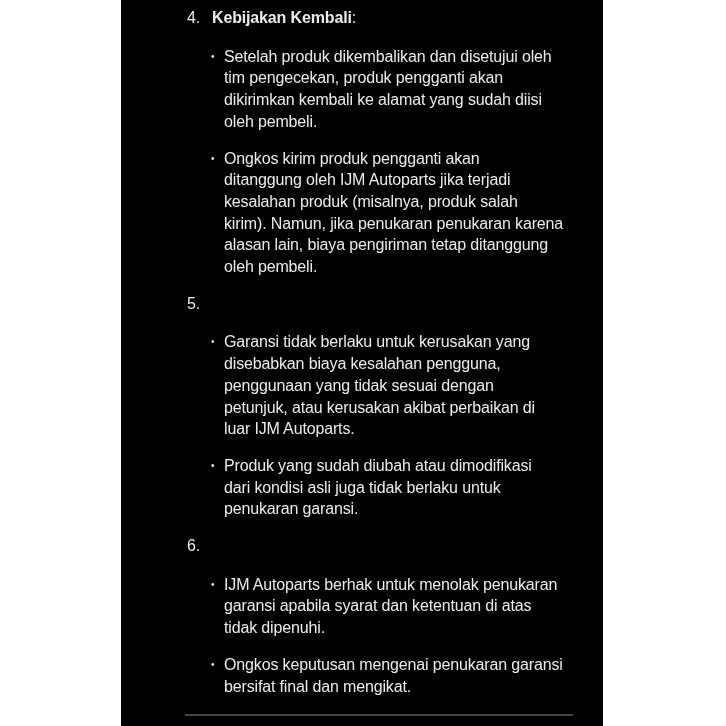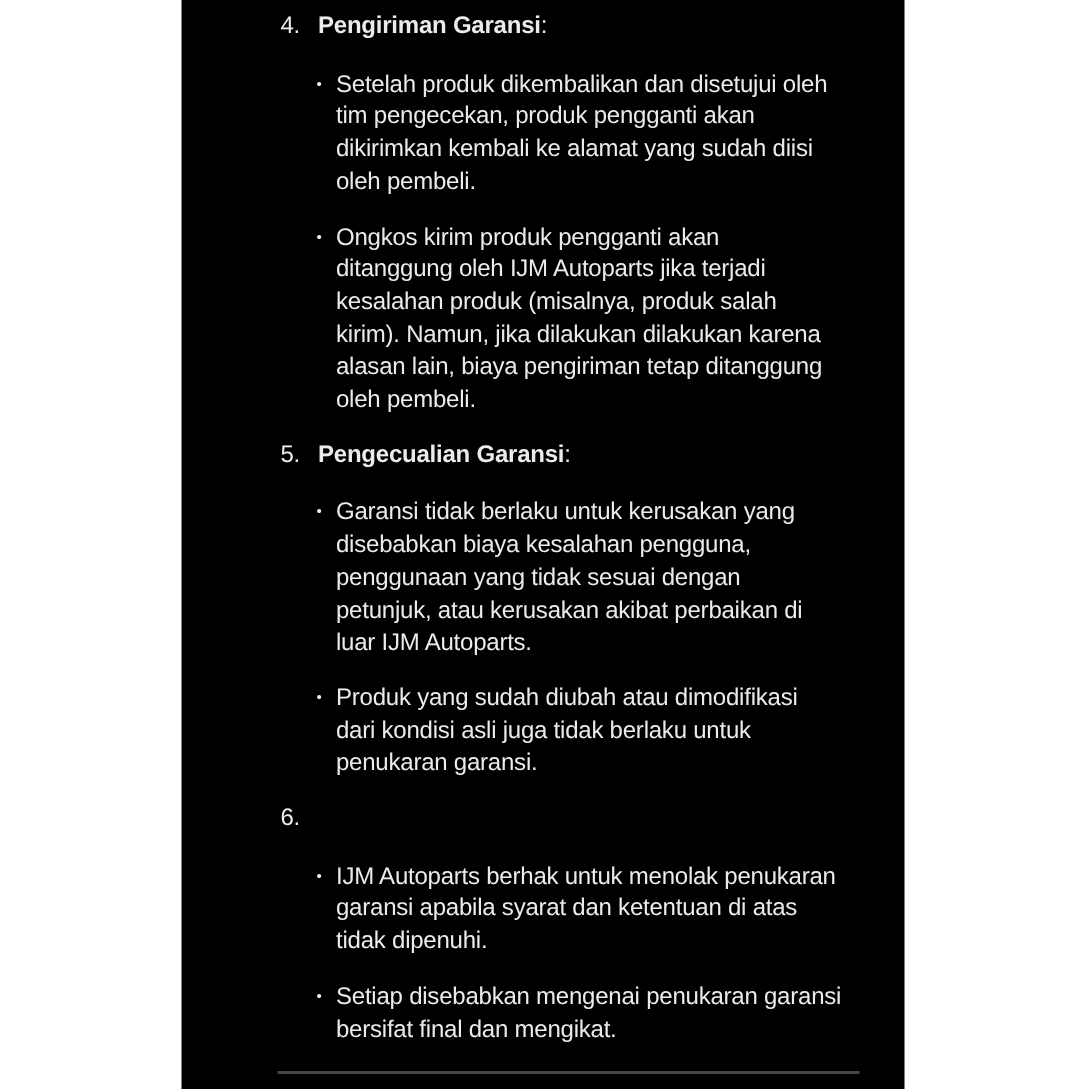--- a/index.html
+++ b/index.html
@@ -66,44 +66,43 @@
 </style>
 </head>
 <body>
 
 <div class="canvas">
   <div class="panel">
 
     <section>
       <div class="heading">
         <span class="num">4.</span>
-        <span class="title"><span class="title-bold">Pengiriman Garansi</span><span class="colon">:</span></span>
+        <span class="title"><span class="title-bold">Kebijakan Kembali</span><span class="colon">:</span></span>
       </div>
       <div class="bullet">
         <span class="dot">•</span>
         <span class="btext">Setelah produk dikembalikan dan disetujui oleh
 tim pengecekan, produk pengganti akan
 dikirimkan kembali ke alamat yang sudah diisi
 oleh pembeli.</span>
       </div>
       <div class="bullet">
         <span class="dot">•</span>
         <span class="btext">Ongkos kirim produk pengganti akan
 ditanggung oleh IJM Autoparts jika terjadi
 kesalahan produk (misalnya, produk salah
-kirim). Namun, jika dilakukan dilakukan karena
+kirim). Namun, jika penukaran penukaran karena
 alasan lain, biaya pengiriman tetap ditanggung
 oleh pembeli.</span>
       </div>
     </section>
 
     <section>
       <div class="heading">
         <span class="num">5.</span>
-        <span class="title"><span class="title-bold">Pengecualian Garansi</span><span class="colon">:</span></span>
       </div>
       <div class="bullet">
         <span class="dot">•</span>
         <span class="btext">Garansi tidak berlaku untuk kerusakan yang
 disebabkan biaya kesalahan pengguna,
 penggunaan yang tidak sesuai dengan
 petunjuk, atau kerusakan akibat perbaikan di
 luar IJM Autoparts.</span>
       </div>
       <div class="bullet">
@@ -119,21 +118,21 @@
         <span class="num">6.</span>
       </div>
       <div class="bullet">
         <span class="dot">•</span>
         <span class="btext">IJM Autoparts berhak untuk menolak penukaran
 garansi apabila syarat dan ketentuan di atas
 tidak dipenuhi.</span>
       </div>
       <div class="bullet">
         <span class="dot">•</span>
-        <span class="btext">Setiap disebabkan mengenai penukaran garansi
+        <span class="btext">Ongkos keputusan mengenai penukaran garansi
 bersifat final dan mengikat.</span>
       </div>
     </section>
 
     <div class="divider"></div>
 
   </div>
 </div>
 
 </body></html>

